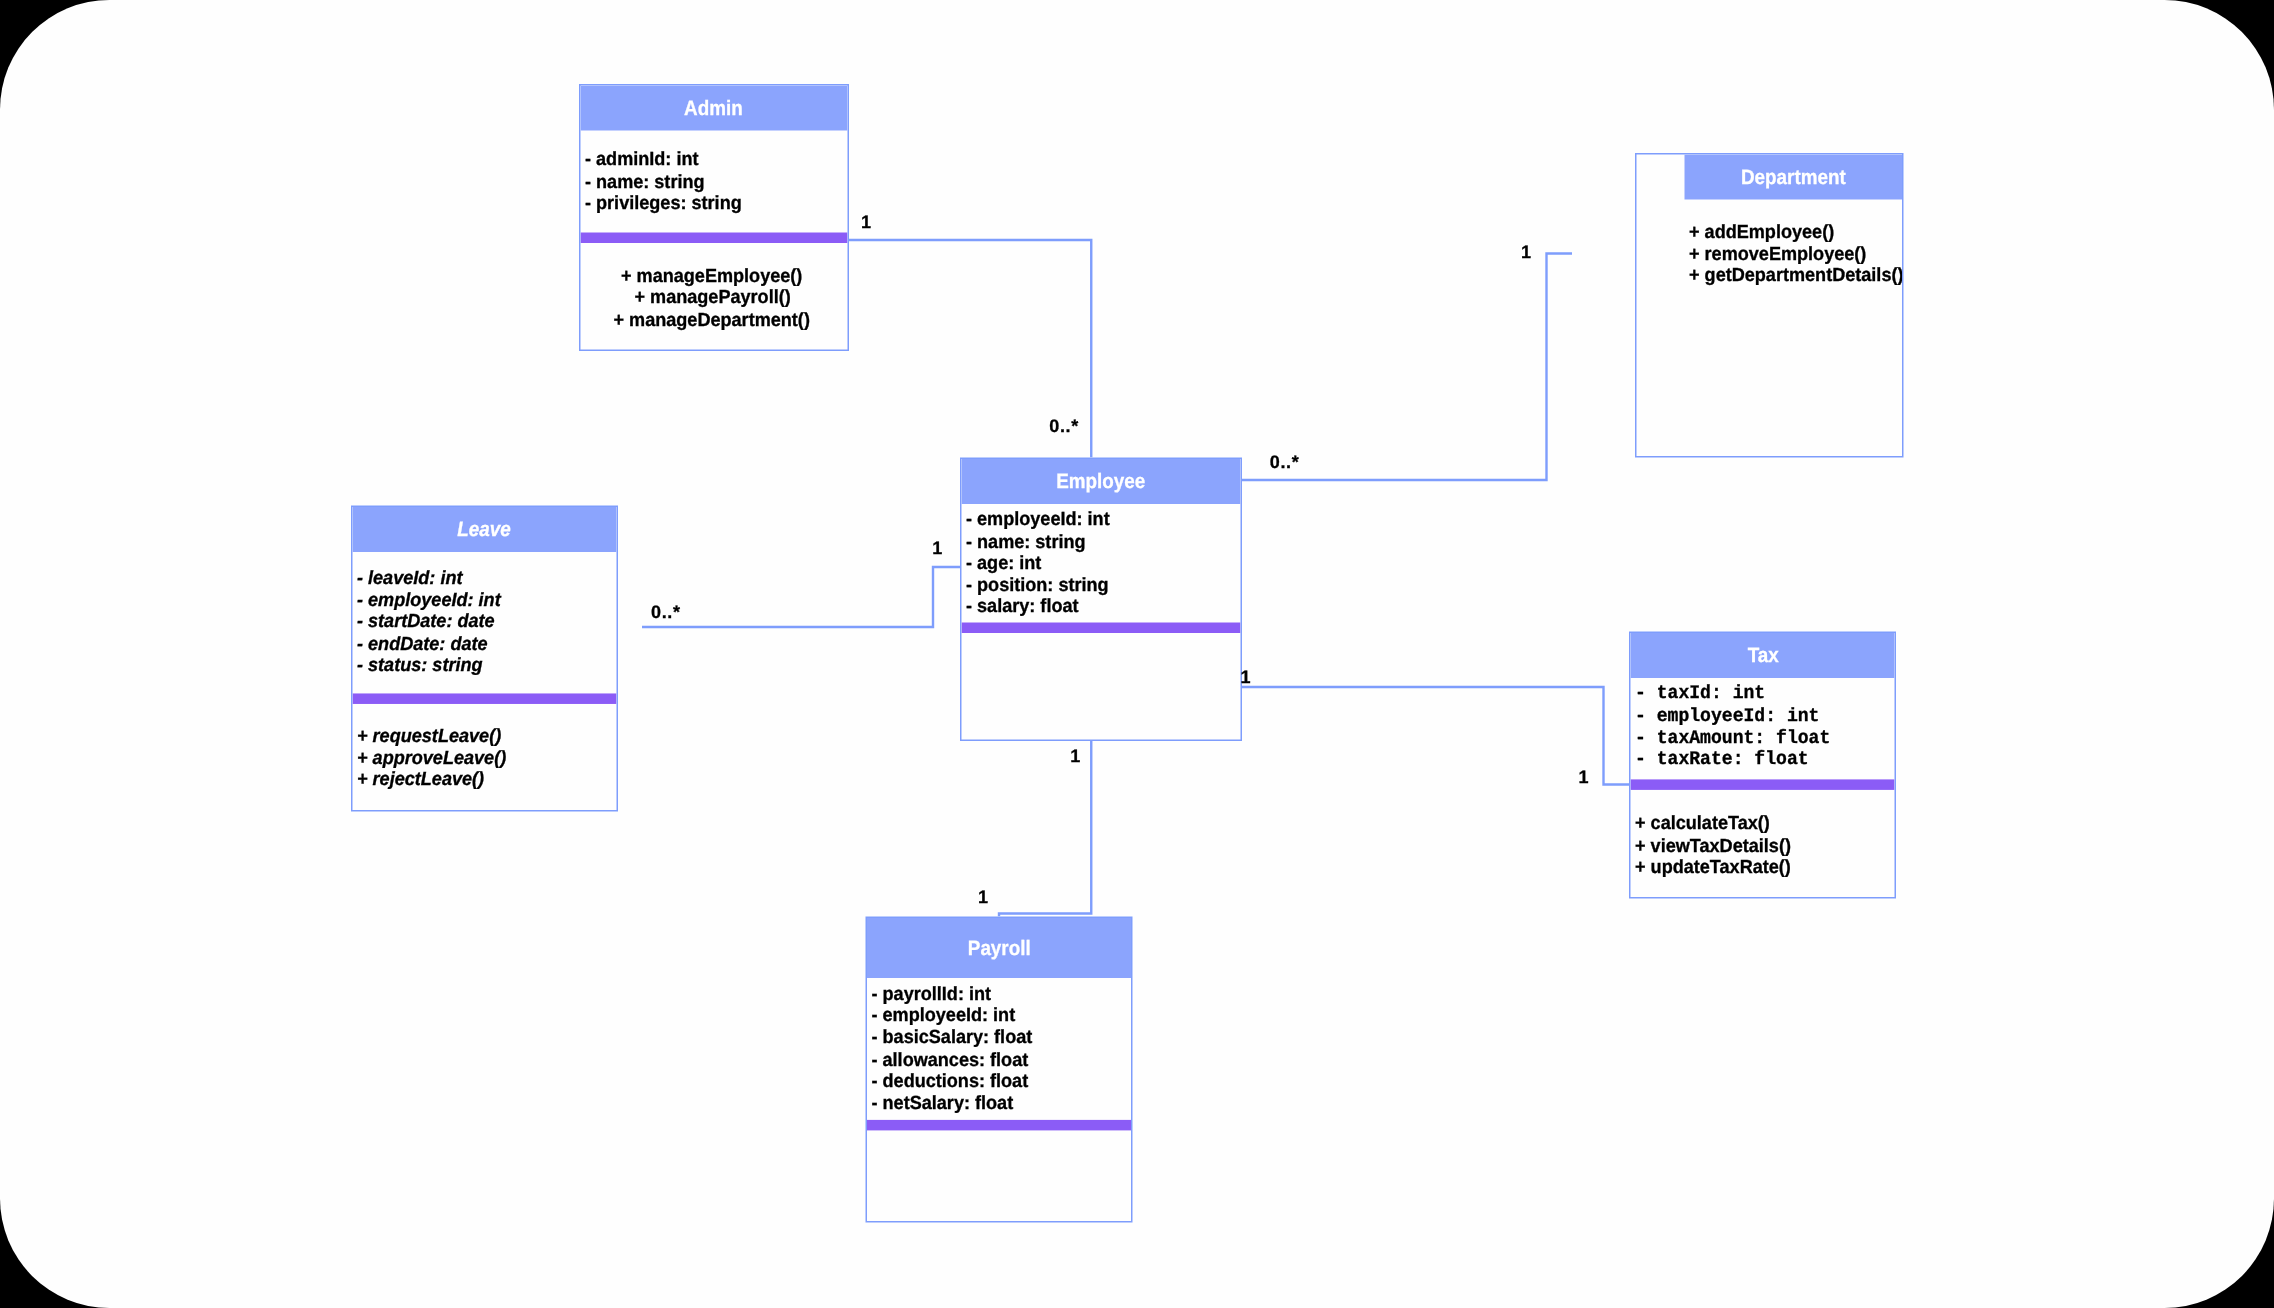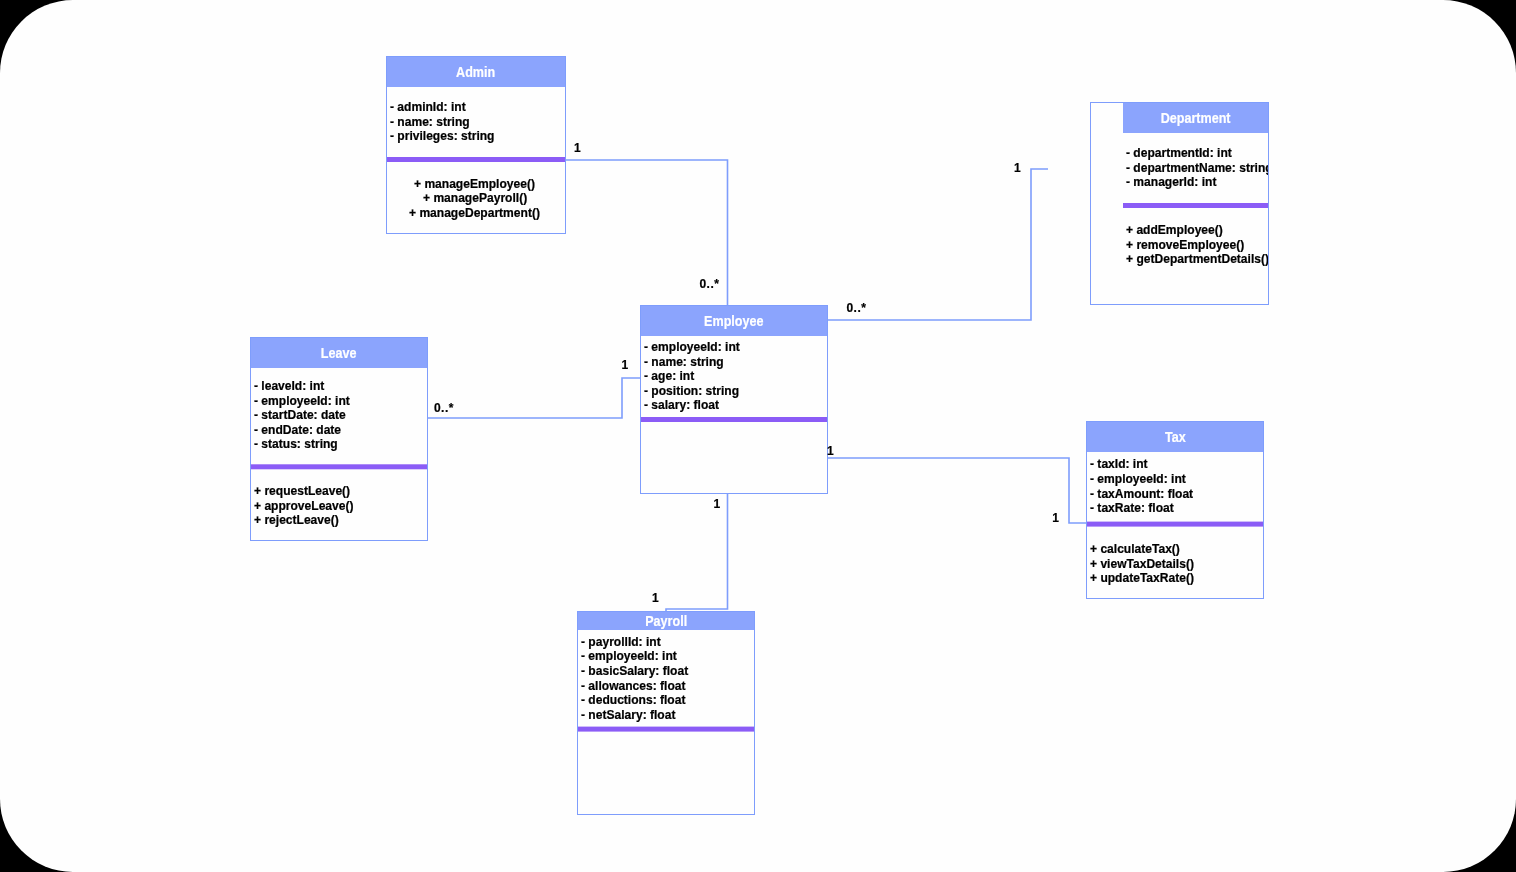--- a/index.html
+++ b/index.html
@@ -12,21 +12,21 @@
   #boxes,#labels{position:absolute;left:0;top:0;width:1516px;height:872px;}
   .cls{position:absolute;box-sizing:border-box;border:1px solid #7e9dfc;
        background:#fefefe;overflow:hidden;}
   .cls-hdr{box-sizing:border-box;background:#8ba4fd;color:#ffffff;font-weight:bold;
            font-size:13.9px;text-align:center;-webkit-text-stroke:0.2px #ffffff;
            display:flex;align-items:center;justify-content:center;line-height:1;}
   .cls-hdr > span{display:inline-block;transform:translateY(0.6px) scaleX(0.905);
                   transform-origin:center;}
   .cls-sec{box-sizing:border-box;padding-left:3px;
            display:flex;flex-direction:column;justify-content:center;}
-  .cls-attrs{border-bottom:5px solid #8b5cf6;}
+  .cls-attrs{border-bottom:7px solid #8b5cf6;}
   .row{font-size:12.7px;font-weight:bold;color:#000000;line-height:14.66px;
        white-space:nowrap;-webkit-text-stroke:0.22px #000000;}
   .row > span{display:inline-block;transform:scaleX(0.95);transform-origin:left center;}
   .mlabel{position:absolute;font-size:12px;font-weight:bold;color:#000000;
           white-space:nowrap;line-height:12px;-webkit-text-stroke:0.2px #000000;}
   .mlabel.multi{letter-spacing:0.45px;}
 </style>
 </head>
 <body>
 
@@ -55,46 +55,41 @@
           <div class="row"><span>+ manageEmployee()</span></div>
           <div class="row"><span>+ managePayroll()</span></div>
           <div class="row"><span>+ manageDepartment()</span></div>
         </div>
     </div>
 
     <div class="cls" style="left: 1090px; top: 102px; width: 179px; height: 203px; padding-left: 32px;">
       <div class="cls-hdr" style="height: 30px;">
         <span>Department</span>
       </div>
-      <div class="cls-sec cls-attrs" style="height: 75px;">
-          <div class="row"><span>- departmentId: int</span></div>
-          <div class="row"><span>- departmentName: string</span></div>
-          <div class="row"><span>- managerId: int</span></div>
-        </div>
       <div class="cls-sec cls-methods" style="height: 72px; transform: translateY(0.6px);">
           <div class="row"><span>+ addEmployee()</span></div>
           <div class="row"><span>+ removeEmployee()</span></div>
           <div class="row"><span>+ getDepartmentDetails()</span></div>
         </div>
     </div>
 
     <div class="cls" style="left: 640px; top: 305px; width: 188px; height: 189px;">
       <div class="cls-hdr" style="height: 30px;">
         <span>Employee</span>
       </div>
       <div class="cls-sec cls-attrs" style="height: 86px;">
           <div class="row"><span>- employeeId: int</span></div>
           <div class="row"><span>- name: string</span></div>
           <div class="row"><span>- age: int</span></div>
           <div class="row"><span>- position: string</span></div>
           <div class="row"><span>- salary: float</span></div>
         </div>
     </div>
 
-    <div class="cls" style="left: 250px; top: 337px; width: 178px; height: 204px;">
+    <div class="cls" style="left: 234px; top: 337px; width: 178px; height: 204px; font-style: italic;">
       <div class="cls-hdr" style="height: 30px;">
         <span>Leave</span>
       </div>
       <div class="cls-sec cls-attrs" style="height: 102px; transform: translateY(-0.7px);">
           <div class="row"><span>- leaveId: int</span></div>
           <div class="row"><span>- employeeId: int</span></div>
           <div class="row"><span>- startDate: date</span></div>
           <div class="row"><span>- endDate: date</span></div>
           <div class="row"><span>- status: string</span></div>
         </div>
@@ -102,35 +97,35 @@
           <div class="row"><span>+ requestLeave()</span></div>
           <div class="row"><span>+ approveLeave()</span></div>
           <div class="row"><span>+ rejectLeave()</span></div>
         </div>
     </div>
 
     <div class="cls" style="left: 1086px; top: 421px; width: 178px; height: 178px;">
       <div class="cls-hdr" style="height: 30px;">
         <span>Tax</span>
       </div>
-      <div class="cls-sec cls-attrs" style="height: 76px; transform: translateY(-1.4px);">
+      <div class="cls-sec cls-attrs" style="height: 76px; transform: translateY(-1.4px); font-family: Liberation Mono, monospace;">
           <div class="row"><span>- taxId: int</span></div>
           <div class="row"><span>- employeeId: int</span></div>
           <div class="row"><span>- taxAmount: float</span></div>
           <div class="row"><span>- taxRate: float</span></div>
         </div>
       <div class="cls-sec cls-methods" style="height: 70px; transform: translateY(0.8px);">
           <div class="row"><span>+ calculateTax()</span></div>
           <div class="row"><span>+ viewTaxDetails()</span></div>
           <div class="row"><span>+ updateTaxRate()</span></div>
         </div>
     </div>
 
     <div class="cls" style="left: 577px; top: 611px; width: 178px; height: 204px;">
-      <div class="cls-hdr" style="height: 18px;">
+      <div class="cls-hdr" style="height: 40px;">
         <span>Payroll</span>
       </div>
       <div class="cls-sec cls-attrs" style="height: 102px; transform: translateY(-0.4px);">
           <div class="row"><span>- payrollId: int</span></div>
           <div class="row"><span>- employeeId: int</span></div>
           <div class="row"><span>- basicSalary: float</span></div>
           <div class="row"><span>- allowances: float</span></div>
           <div class="row"><span>- deductions: float</span></div>
           <div class="row"><span>- netSalary: float</span></div>
         </div>

